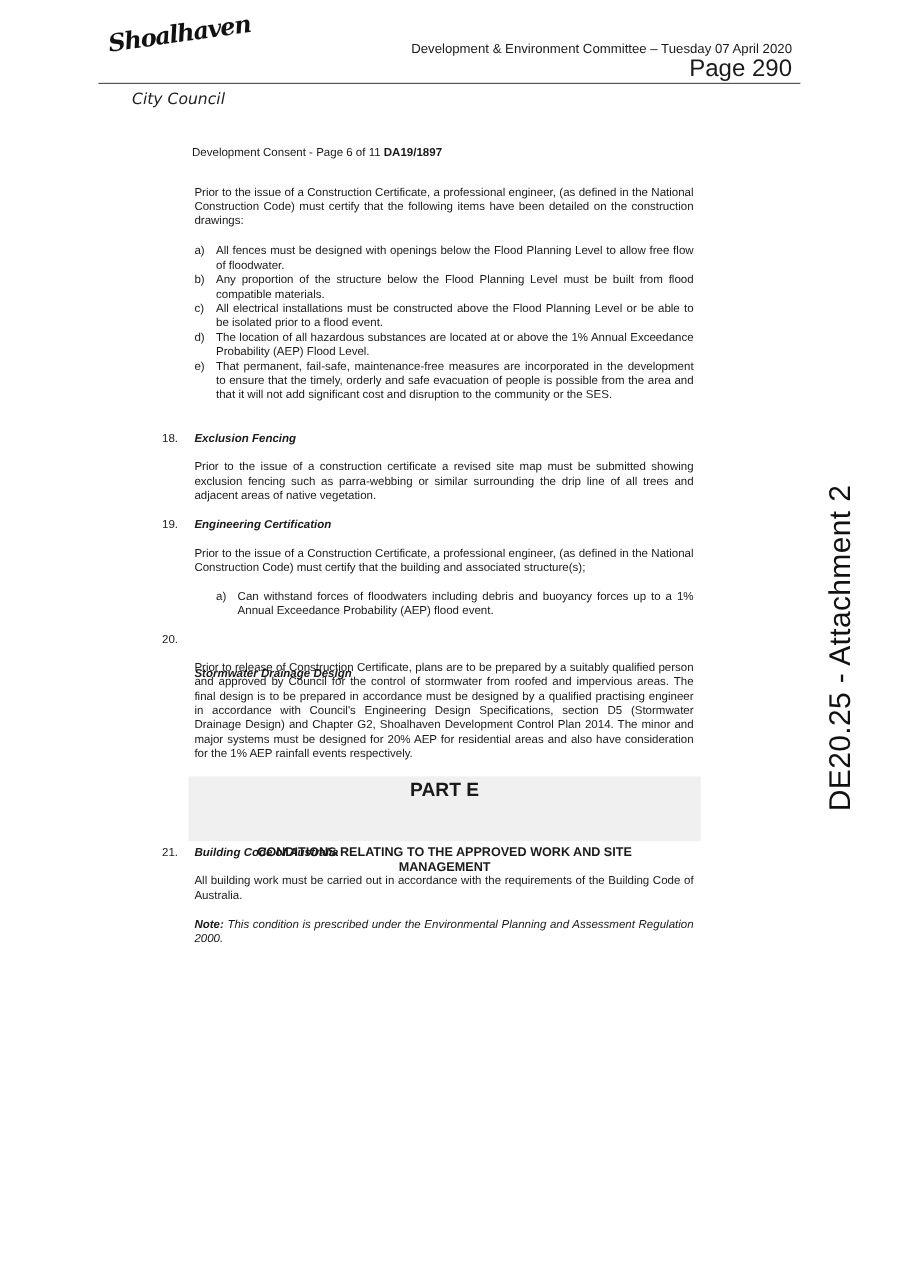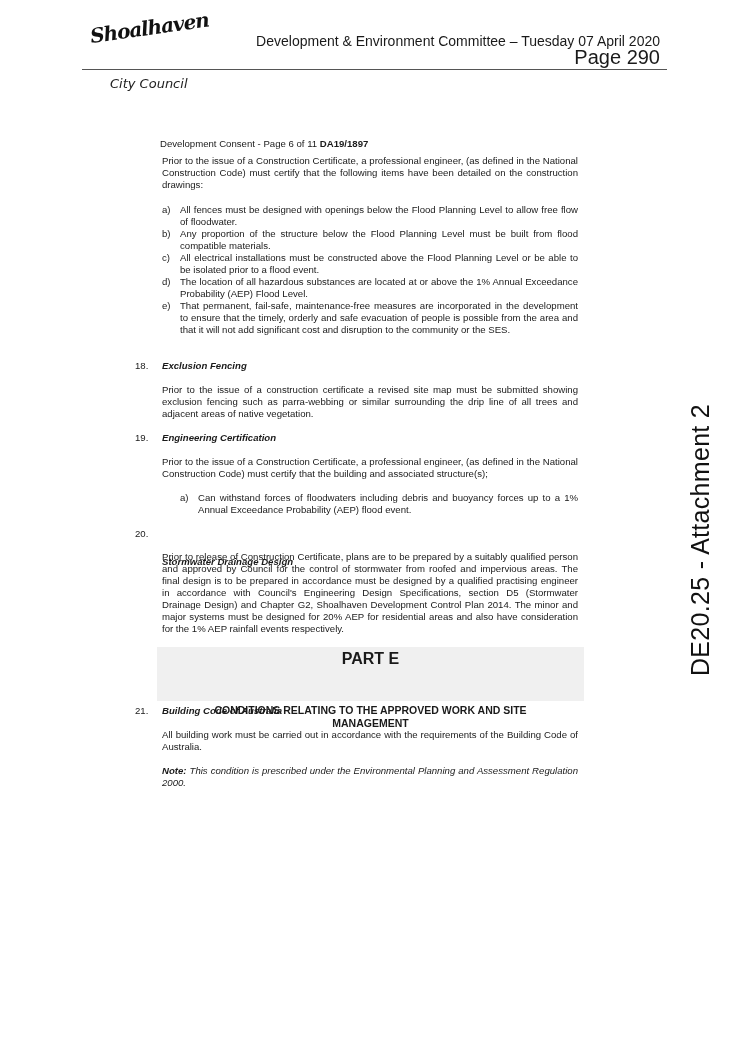--- a/index.html
+++ b/index.html
@@ -4,21 +4,21 @@
   <style>
     html, body { margin: 0; padding: 0; background: #ffffff; }
     body { width: 749px; height: 1059px; position: relative; overflow: hidden;
            font-family: "Liberation Sans", sans-serif; color: #1a1a1a; }
     .logo { position: absolute; left: 90px; top: 24px; width: 130px; height: 40px; }
     .logo-script { position: absolute; left: 2px; top: 0; font-family: "DejaVu Serif", serif;
                    font-style: italic; font-weight: bold; font-size: 20px; letter-spacing: -1px;
                    transform: rotate(-8deg); transform-origin: left bottom; color: #111; }
     .logo-sub { position: absolute; left: 20px; top: 16px; font-family: "DejaVu Sans", sans-serif;
                 font-style: italic; font-size: 13px; color: #222; margin-top: 36px; }
-    .hdr-title { position: absolute; right: 89px; top: 33px; font-size: 14px; text-align: left; line-height: 16px; }
+    .hdr-title { position: absolute; right: 89px; top: 33px; font-size: 11px; text-align: left; line-height: 16px; }
     .hdr-page { position: absolute; right: 89px; top: 49px; font-size: 20px; text-align: right; line-height: 16px; }
     .hdr-rule { position: absolute; left: 82px; top: 69px; width: 585px; height: 1px; background: #555; }
     .side-label { position: absolute; left: 686px; top: 676px; transform: rotate(-90deg); transform-origin: left top;
                   font-size: 25px; white-space: nowrap; color: #111; letter-spacing: 0.3px; }
     .doc { position: absolute; left: 0; top: 0; width: 749px; font-size: 9.6px; line-height: 12px; }
     .line { position: absolute; white-space: nowrap; }
     .para { position: absolute; left: 162px; width: 416px; text-align: justify; }
     .list { position: absolute; left: 162px; width: 416px; }
     .list-item { position: relative; padding-left: 18px; text-align: justify; }
     .list-item .mk { position: absolute; left: 0; top: 0; }
@@ -39,21 +39,21 @@
   <span class="logo-sub">City Council</span>
 </div>
 <div class="hdr-title">Development &amp; Environment Committee – Tuesday 07 April 2020</div>
 <div class="hdr-page">Page 290</div>
 <div class="hdr-rule"></div>
 
 <div class="side-label">DE20.25 - Attachment 2</div>
 
 <div class="doc">
 
-  <div class="line" style="left:160px; top:138px;text-align:center;">
+  <div class="line" style="left:160px; top:122px;text-align:center;">
     <span>Development Consent - Page 6 of 11</span>
     <span class="bold">DA19/1897</span>
   </div>
 
   <div class="para" style="top:155px;">Prior to the issue of a Construction Certificate, a professional engineer, (as defined in the National Construction Code) must certify that the following items have been detailed on the construction drawings:</div>
 
   <div class="list" style="top:204px;">
     <div class="list-item">
       <span class="mk">a)</span>
       <span>All fences must be designed with openings below the Flood Planning Level to allow free flow of floodwater.</span>

